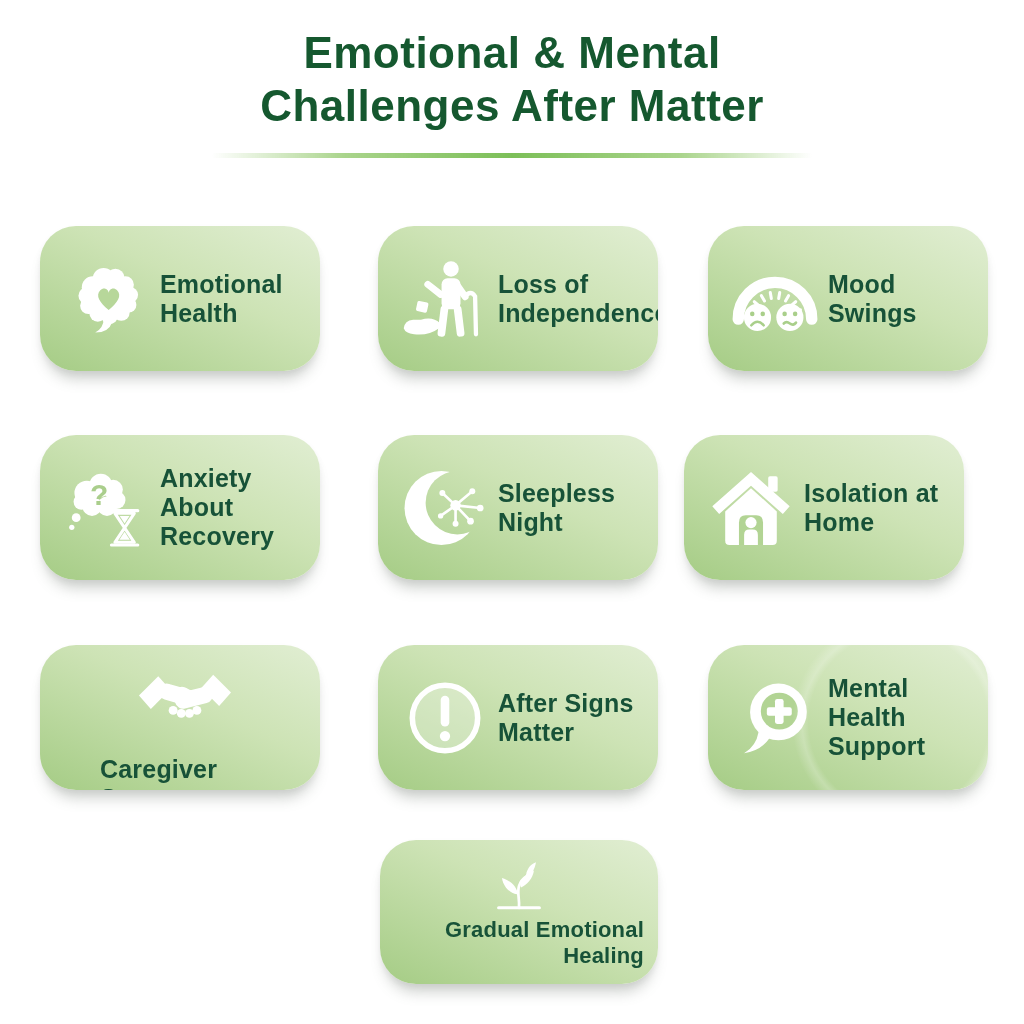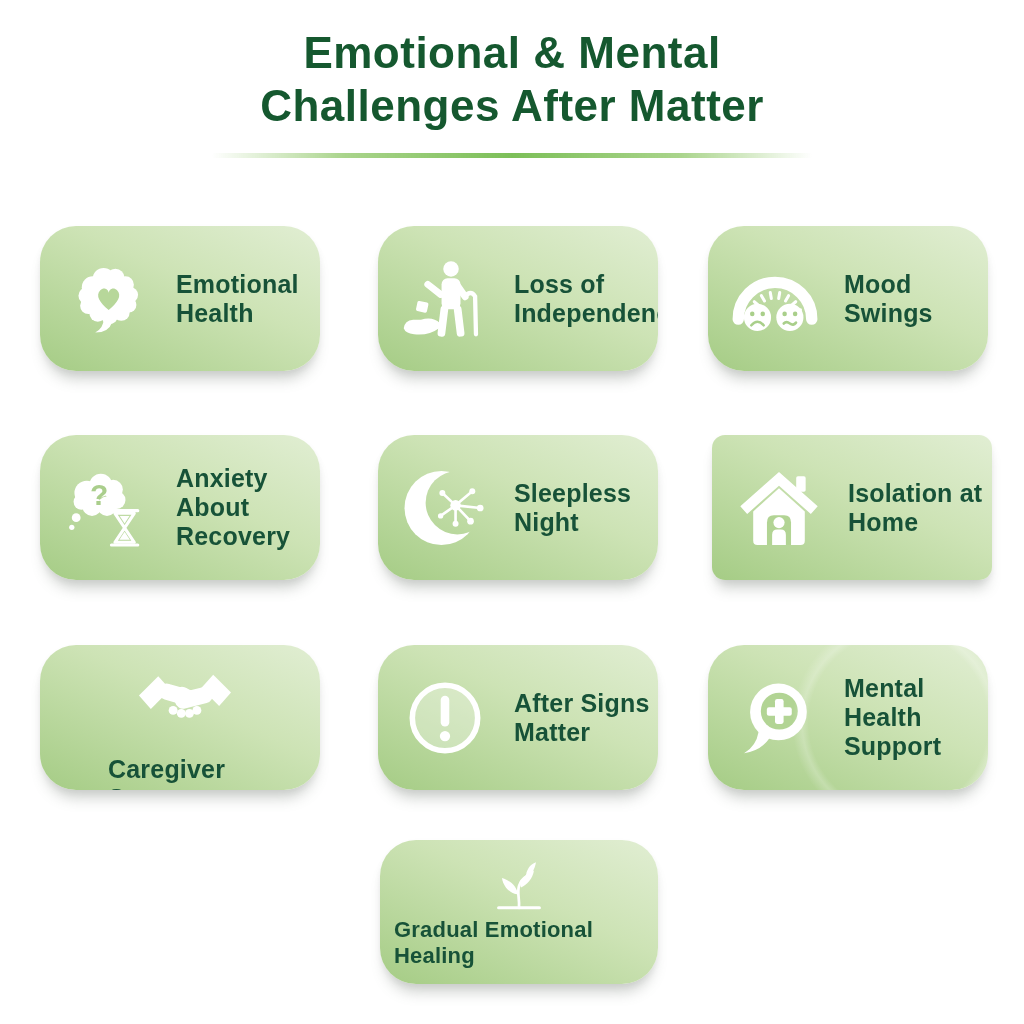--- a/index.html
+++ b/index.html
@@ -42,44 +42,44 @@
     overflow:hidden;
   }
   .card .iconbox{
     width:98px;height:110px;flex:none;
     display:flex;align-items:center;justify-content:center;
   }
   .card .label{
     font-size:25px;font-weight:bold;
     line-height:1.16;letter-spacing:0.2px;
     color:#175238;
-    width:174px;margin-left:20px;
+    width:174px;margin-left:4px;
   }
   
   .card--center{
     flex-direction:column;justify-content:center;
     padding:10px 10px 14px 10px;
   }
   .card--center .iconbox{width:100%;height:62px;}
   .card--center .label{
     width:250px;margin:4px 0 0 0;
-    font-size:22px;text-align:left;line-height:1.2;
+    font-size:22px;text-align:right;line-height:1.2;
   }
   .ghost{
     position:absolute;right:-28px;top:-40px;width:235px;height:235px;
     border-radius:50%;
     background:radial-gradient(circle,
       rgba(255,255,255,0) 54%,
       rgba(255,255,255,0.22) 58%,
       rgba(255,255,255,0) 64%);
     pointer-events:none;
   }
   
   .c1{left:40px;top:226px;} .c2{left:378px;top:226px;} .c3{left:708px;top:226px;}
-  .c4{left:40px;top:435px;} .c5{left:378px;top:435px;} .c6{left:712px;top:435px;border-radius:13px;}
+  .c4{left:40px;top:435px;} .c5{left:378px;top:435px;} .c6{left:684px;top:435px;}
   .c7{left:40px;top:645px;flex-direction:column;} .c8{left:378px;top:645px;} .c9{left:708px;top:645px;}
   .c10{left:380px;top:840px;width:278px;height:144px;}
 </style>
 </head>
 <body>
 
 <div class="stage">
 
   <div class="title">
     <div>Emotional &amp; Mental</div>

